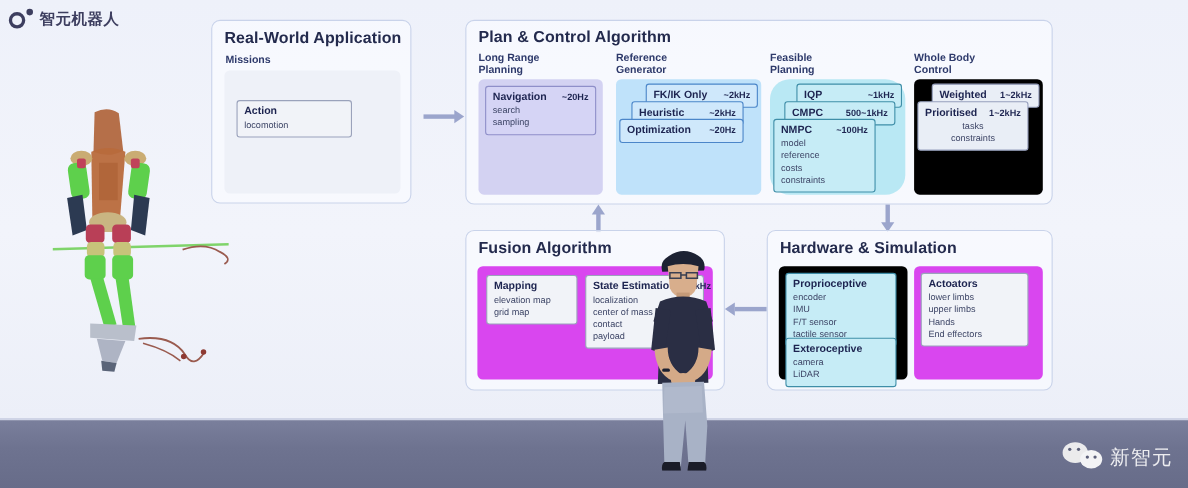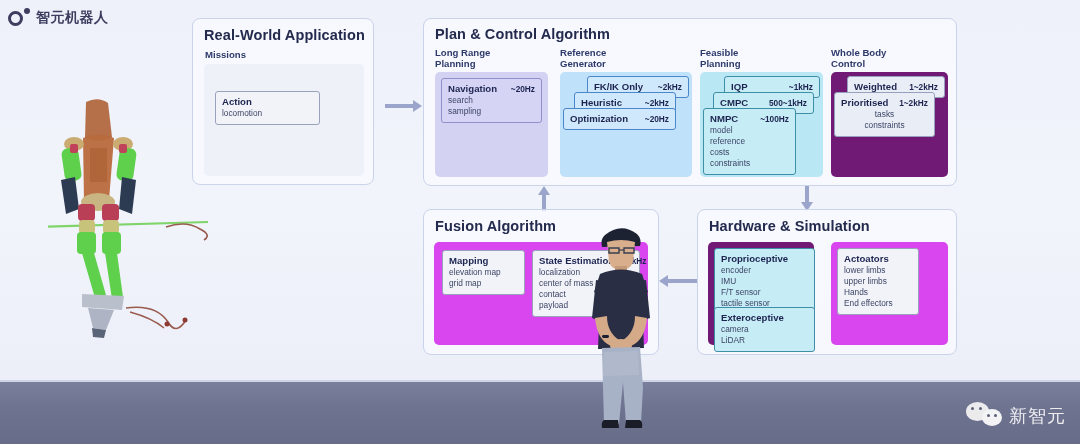--- a/index.html
+++ b/index.html
@@ -83,21 +83,21 @@
   }
   .sub-head {
     font-size: 9.6px; font-weight: 700; color: #2e3a6b; line-height: 1.16;
   }
   .col {
     position: absolute; border-radius: 5px;
   }
   .col-purple { background:#d3d2f2; }
   .col-blue   { background:#bfe2fa; }
   .col-cyan   { background:#b9e8f4; }
-  .col-cyan2  { background:#701a75; }
+  .col-cyan2  { background:#000000; }
   .col-grey   { background:#d946ef; }
   .col-plain  { background:#eef1f8; }
 
   .card {
     position:absolute;
     border:1px solid #7f86bd;
     border-radius:3px;
     padding:4px 6px 5px 6px;
   }
   .card.v   { background:#d5d4f5; border-color:#8f8fc9; }
@@ -254,21 +254,21 @@
           <span class="card-title">Optimization</span>
           <span class="card-freq">~20Hz</span>
         </div>
       </div>
     </div>
 
     <div class="sub-head" style="position:absolute; left:276px; top:28px;">
       <div>Feasible</div>
       <div>Planning</div>
     </div>
-    <div class="col col-cyan" style="left:276px; top:53px; width:123px; height:105px;">
+    <div class="col col-cyan" style="left:276px; top:53px; width:123px; height:105px;border-radius:18px;">
       <div class="card c" style="left:24px; top:4px; width:96px;">
         <div class="card-hdrow">
           <span class="card-title">IQP</span>
           <span class="card-freq">~1kHz</span>
         </div>
       </div>
       <div class="card c" style="left:13px; top:20px; width:101px;">
         <div class="card-hdrow">
           <span class="card-title">CMPC</span>
           <span class="card-freq">500~1kHz</span>
@@ -350,21 +350,21 @@
   </div>
 
   <div class="arrow" style="left:659px; top:275px; width:38px; height:12px;">
     <div class="arr-line" style="left:9px; top:4px; width:29px; height:4px;"></div>
     <div class="arr-head head-left" style="left:0; top:0;"></div>
   </div>
 
   <div class="panel" style="left:697px; top:209px; width:260px; height:146px;">
     <div class="panel-title" style="position:absolute; left:11px; top:8px;">Hardware &amp; Simulation</div>
 
-    <div class="col col-cyan2" style="left:10px; top:32px; width:106px; height:103px;text-decoration:underline;">
+    <div class="col col-cyan2" style="left:10px; top:32px; width:117px; height:103px;text-decoration:underline;">
       <div class="card c" style="left:6px; top:6px; width:101px;">
         <div class="card-hdrow">
           <span class="card-title">Proprioceptive</span>
         </div>
         <div class="card-items">
           <div>encoder</div>
           <div>IMU</div>
           <div>F/T sensor</div>
           <div>tactile sensor</div>
         </div>
@@ -374,21 +374,21 @@
           <span class="card-title">Exteroceptive</span>
         </div>
         <div class="card-items">
           <div>camera</div>
           <div>LiDAR</div>
         </div>
       </div>
     </div>
 
     <div class="col col-grey" style="left:133px; top:32px; width:117px; height:103px;">
-      <div class="card g" style="left:6px; top:6px; width:82px;">
+      <div class="card g" style="left:6px; top:6px; width:98px;">
         <div class="card-hdrow">
           <span class="card-title">Actoators</span>
         </div>
         <div class="card-items">
           <div>lower limbs</div>
           <div>upper limbs</div>
           <div>Hands</div>
           <div>End effectors</div>
         </div>
       </div>

